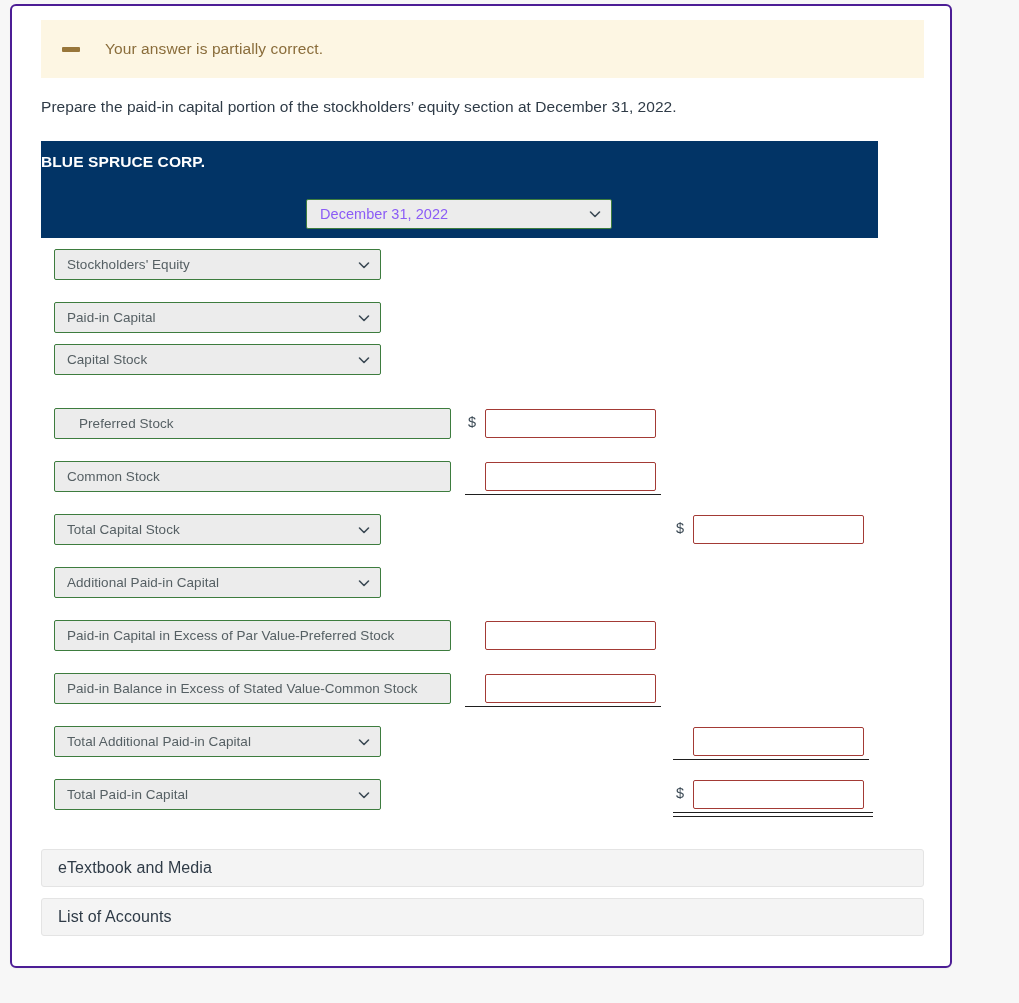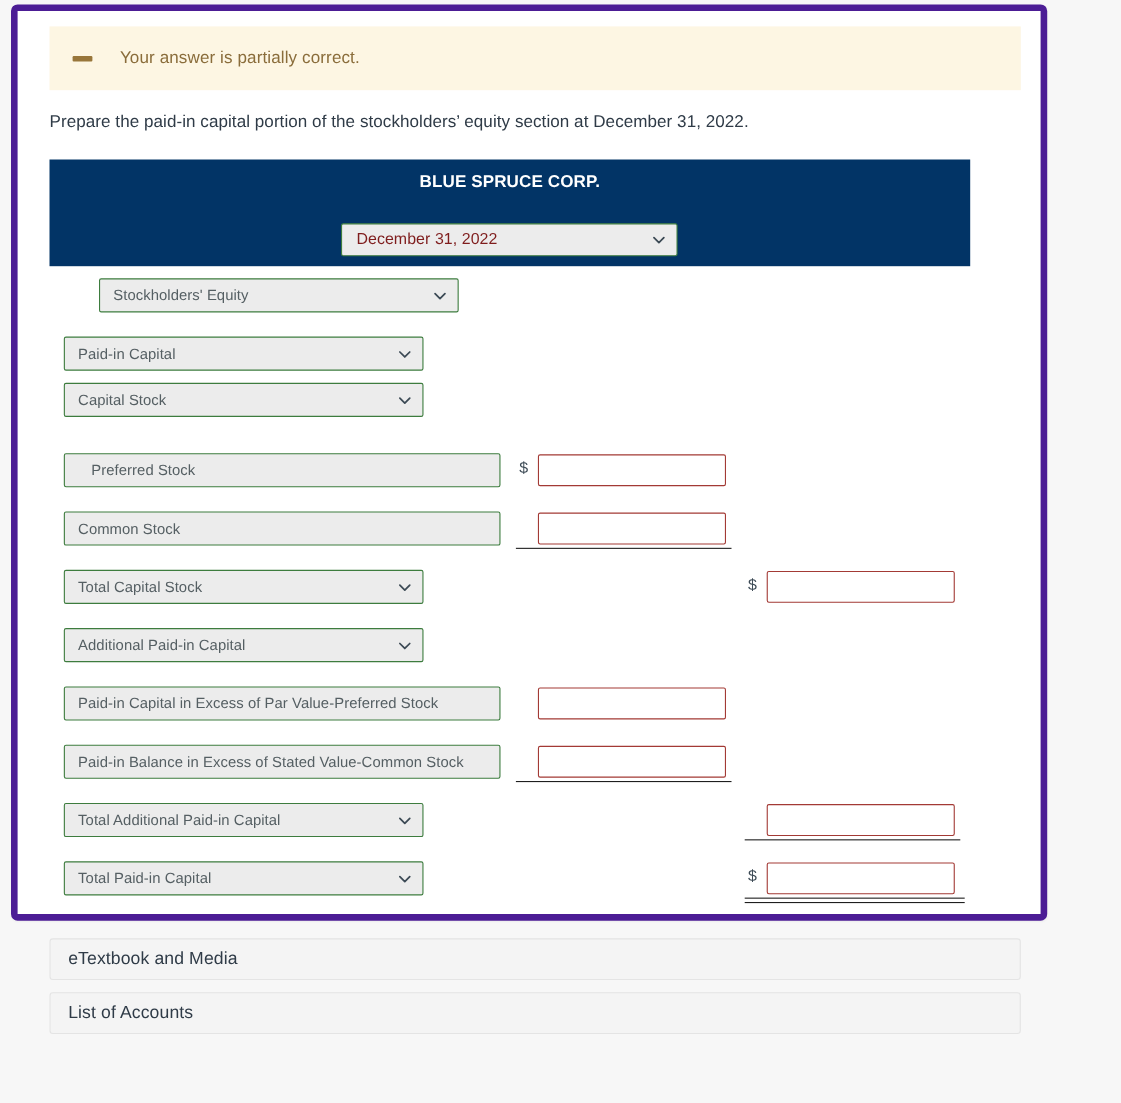--- a/index.html
+++ b/index.html
@@ -13,23 +13,23 @@
     width: 1019px;
     height: 1003px;
     background: #f7f7f7;
     overflow: hidden;
   }
   .card {
     position: absolute;
     left: 10px;
     top: 4px;
     width: 942px;
-    height: 833px;
+    height: 964px;
     background: #ffffff;
-    border: 6px solid #4c1d95;
+    border: 2px solid #4c1d95;
     border-radius: 6px;
     box-sizing: border-box;
     box-shadow: 0 1px 2px rgba(0,0,0,0.04);
   }
 
   
   .alert {
     position: absolute;
     left: 29px;
     top: 14px;
@@ -67,21 +67,20 @@
 
   
   .stmt-header {
     position: absolute;
     left: 29px;
     top: 135px;
     width: 837px;
     height: 97px;
     background: #023466;
     box-sizing: border-box;
-    text-align: center;
   }
   .stmt-title {
     margin-top: 11px;
     color: #ffffff;
     font-size: 15.5px;
     font-weight: bold;
     line-height: 20px;
     letter-spacing: 0.1px;
   }
   .stmt-subtitle {
@@ -112,21 +111,21 @@
     align-items: center;
     padding-left: 12px;
     letter-spacing: 0.05px;
   }
   .ui-select { cursor: pointer; }
   .header-select {
     position: absolute;
     left: 0; top: 0;
     width: 306px; height: 30px;
     font-size: 14.5px;
-    color: #7f1d1d;
+    color: #8b5cf6;
     padding-left: 13px;
   }
   .chev {
     position: absolute;
     right: 11px;
     top: 50%;
     width: 11px;
     height: 11px;
     margin-top: -6px;
     pointer-events: none;
@@ -206,21 +205,21 @@
           <span class="chev">
             <svg viewBox="0 0 12 12" width="12" height="12" aria-hidden="true">
               <path d="M1.5 4 L6 8.5 L10.5 4" fill="none" stroke="#3c4a55" stroke-width="1.6" stroke-linecap="round" stroke-linejoin="round"></path>
             </svg>
           </span>
         </div>
       </div>
     </div>
 
     <div id="rows-layer">
-        <div class="ui-select" style="left: 42px; top: 243px; width: 327px; height: 31px; margin-left: 32px;">
+        <div class="ui-select" style="left: 42px; top: 243px; width: 327px; height: 31px;">
           <span>Stockholders' Equity</span>
           <span class="chev">
             <svg viewBox="0 0 12 12" width="12" height="12" aria-hidden="true">
               <path d="M1.5 4 L6 8.5 L10.5 4" fill="none" stroke="#3c4a55" stroke-width="1.6" stroke-linecap="round" stroke-linejoin="round"></path>
             </svg>
           </span>
         </div>
         <div class="ui-select" style="left: 42px; top: 296px; width: 327px; height: 31px;">
           <span>Paid-in Capital</span>
           <span class="chev">

